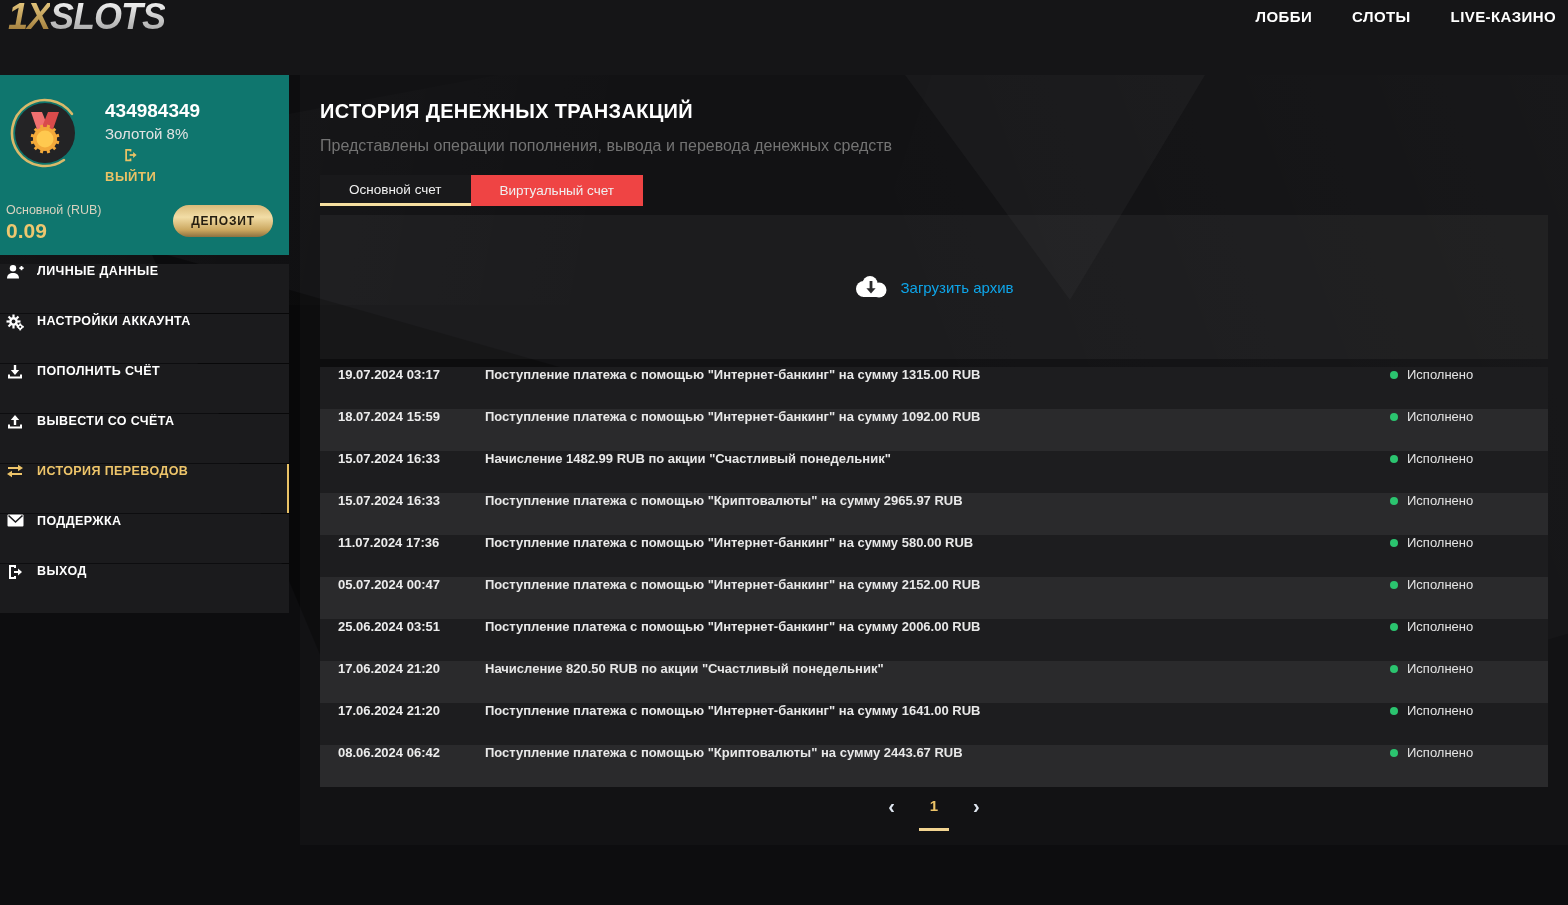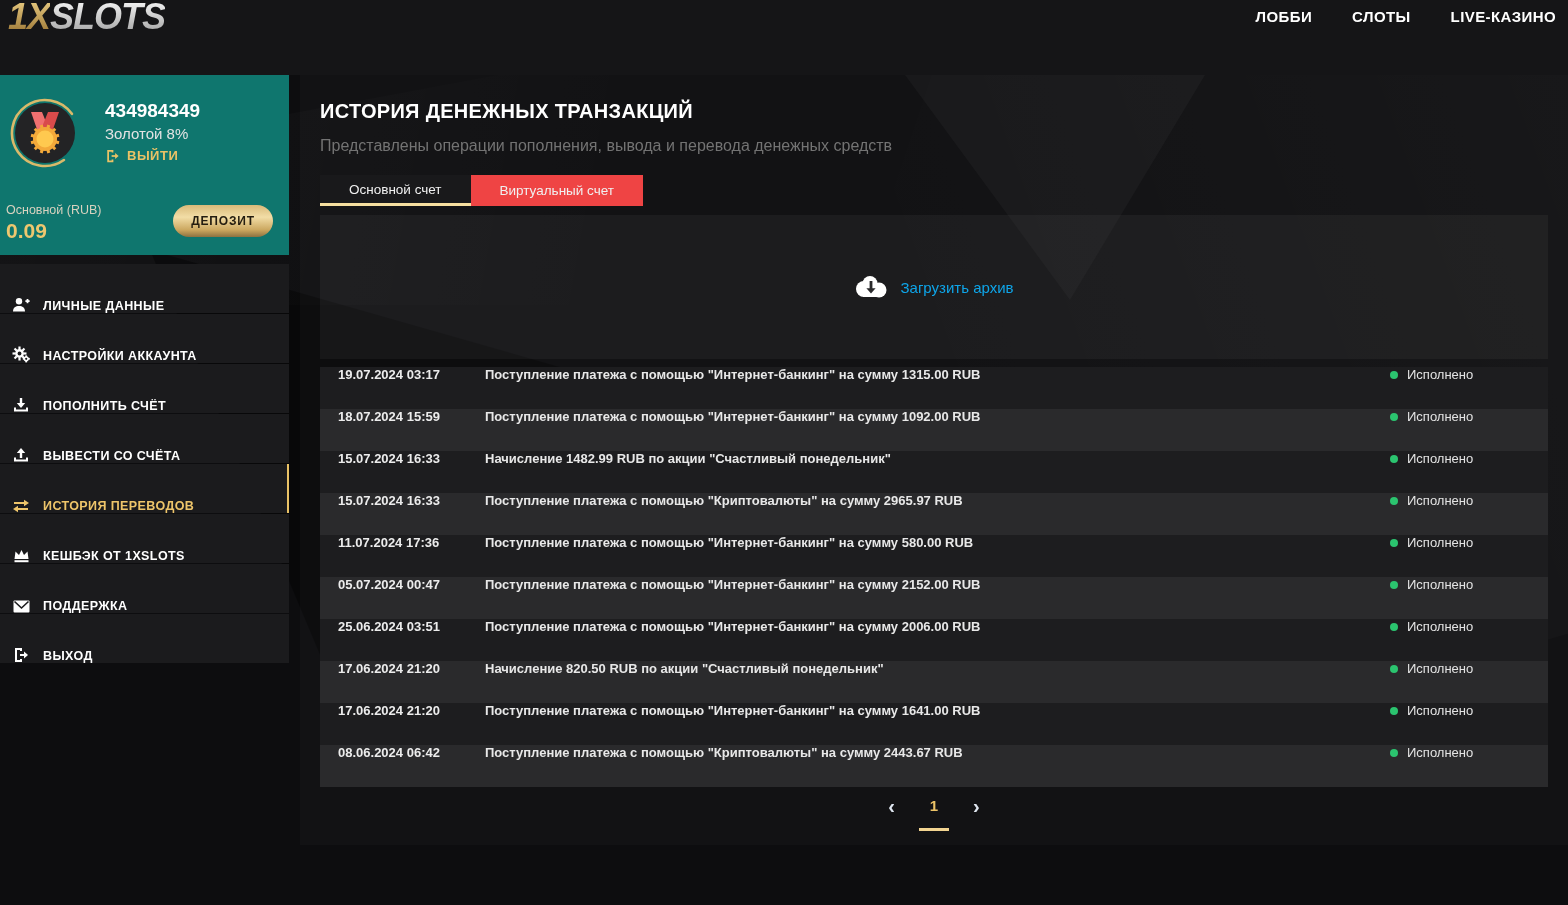--- a/index.html
+++ b/index.html
@@ -28,32 +28,32 @@
   .topnav a { color:#ffffff; font-size:15px; font-weight:700; letter-spacing:.4px;
               text-decoration:none; cursor:pointer; }
 
   
   .sidebar { position:absolute; left:0; top:75px; width:289px; z-index:4; }
   .profile-card { background:#0f766e; height:180px; position:relative; }
   .avatar { position:absolute; left:10px; top:23px; width:70px; height:70px; }
   .p-id   { position:absolute; left:105px; top:25px; font-size:19px; font-weight:700; color:#fff; }
   .p-lvl  { position:absolute; left:105px; top:50px; font-size:15px; color:#e3e3e3; }
   .p-out  { position:absolute; left:105px; top:73px; display:flex; align-items:center; gap:7px;
-            color:#e9c266; font-size:13px; font-weight:700; letter-spacing:.5px; cursor:pointer; }
+            color:#e9c266; font-size:13px; font-weight:700; letter-spacing:.5px; cursor:pointer;flex-direction:column; }
   .bal-label { position:absolute; left:6px; top:128px; font-size:12.5px; color:#d8d2bf; }
   .bal-value { position:absolute; left:6px; top:144px; font-size:21px; font-weight:700; color:#eec76f; }
   .deposit-btn { position:absolute; left:173px; top:130px; width:100px; height:32px;
                  border:none; border-radius:16px; cursor:pointer;
                  background:linear-gradient(180deg,#d9ba79 0%, #f2dda6 38%, #cba75f 78%, #8d7140 100%);
                  color:#241d10; font-size:12px; font-weight:700; letter-spacing:.8px;
                  font-family:"Liberation Sans", sans-serif; }
 
   .menu { margin-top:9px; }
   .menu-item { background:#1b1b1d; height:49px; margin-bottom:1px; display:flex;
-               align-items:flex-end; padding-left:8px; cursor:pointer; position:relative; }
+               align-items:flex-start; padding-left:2px; cursor:pointer; position:relative; }
   .menu-item .mi-icon { width:26px; display:flex; justify-content:center; }
   .menu-item .mi-label { margin-left:9px; font-size:12.5px; font-weight:700;
                          letter-spacing:.4px; color:#ffffff; }
   .menu-item.active .mi-label { color:#eec56a; }
   .menu-item.active { border-right:2px solid #e9c266; }
   .mi-icon svg { display:block; }
 
   
   .main { position:absolute; left:300px; top:75px; width:1268px; height:770px;
           background:rgba(255,255,255,0.022); z-index:3; }
@@ -211,29 +211,20 @@
           <svg width="18" height="14" viewBox="0 0 18 14">
             <rect x="2" y="3" width="11" height="2" fill="#eec56a"></rect>
             <polygon points="12,0.8 17,4 12,7.2" fill="#eec56a"></polygon>
             <rect x="5" y="9" width="11" height="2" fill="#eec56a"></rect>
             <polygon points="6,6.8 1,10 6,13.2" fill="#eec56a"></polygon>
           </svg>
         </span>
         <span class="mi-label">ИСТОРИЯ ПЕРЕВОДОВ</span>
       </div>
 
-      <div class="menu-item">
-        <span class="mi-icon">
-          <svg width="17" height="15" viewBox="0 0 17 15">
-            <polygon points="1.5,11 2.5,3.5 6,7 8.5,2 11,7 14.5,3.5 15.5,11" fill="#fff"></polygon>
-            <rect x="1.5" y="12.2" width="14" height="2" fill="#fff"></rect>
-          </svg>
-        </span>
-        <span class="mi-label">КЕШБЭК ОТ 1XSLOTS</span>
-      </div>
 
 
       <div class="menu-item">
         <span class="mi-icon">
           <svg width="17" height="13" viewBox="0 0 17 13">
             <rect x="0.5" y="0.5" width="16" height="12" rx="1" fill="#fff"></rect>
             <polyline points="1.5,1.5 8.5,8 15.5,1.5" fill="none" stroke="#1b1b1d" stroke-width="1.6"></polyline>
           </svg>
         </span>
         <span class="mi-label">ПОДДЕРЖКА</span>

